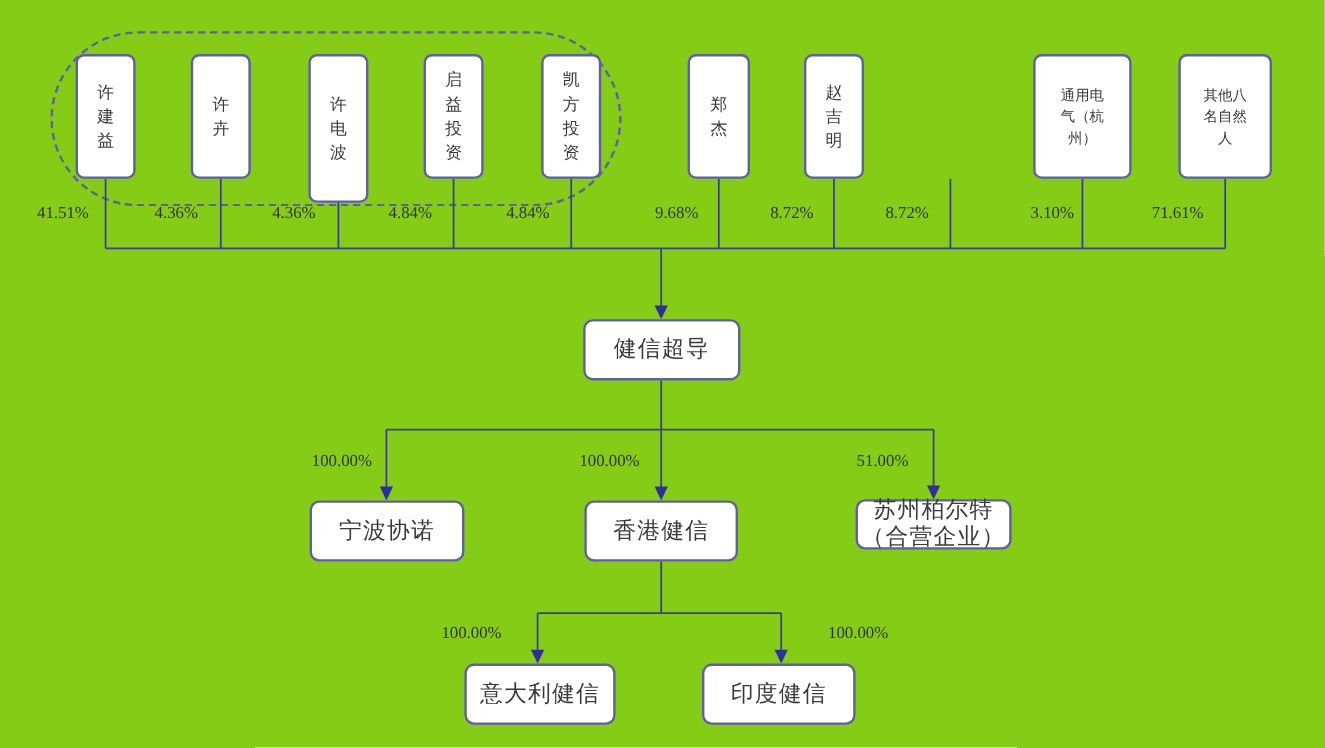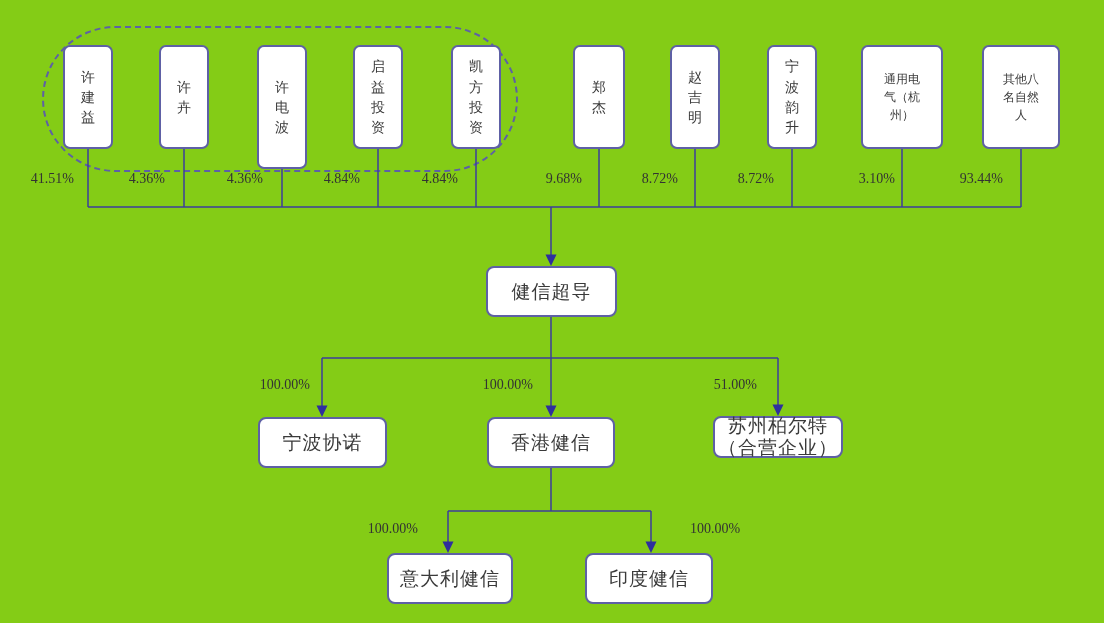--- a/index.html
+++ b/index.html
@@ -114,40 +114,37 @@
   </div>
   <div class="node top" style="left:451px;top:45px;width:50px;height:104px">
     <span class="vtxt">凯方投资</span>
   </div>
   <div class="node top" style="left:573px;top:45px;width:52px;height:104px">
     <span class="vtxt">郑杰</span>
   </div>
   <div class="node top" style="left:670px;top:45px;width:50px;height:104px">
     <span class="vtxt">赵吉明</span>
   </div>
-  <div class="node top" style="left:767px;top:45px;width:50px;height:104px">
-    <span class="vtxt">宁波韵升</span>
-  </div>
   <div class="node top" style="left:861px;top:45px;width:82px;height:104px">
     <span class="wtxt">通用电气（杭州）</span>
   </div>
   <div class="node top" style="left:982px;top:45px;width:78px;height:104px">
     <span class="wtxt">其他八名自然人</span>
   </div>
 
   <div class="pct" style="left:-6px;top:171px">41.51%</div>
   <div class="pct" style="left:85px;top:171px">4.36%</div>
   <div class="pct" style="left:183px;top:171px">4.36%</div>
   <div class="pct" style="left:280px;top:171px">4.84%</div>
   <div class="pct" style="left:378px;top:171px">4.84%</div>
   <div class="pct" style="left:502px;top:171px">9.68%</div>
   <div class="pct" style="left:598px;top:171px">8.72%</div>
   <div class="pct" style="left:694px;top:171px">8.72%</div>
   <div class="pct" style="left:815px;top:171px">3.10%</div>
-  <div class="pct" style="left:923px;top:171px">93.44%</div>
+  <div class="pct" style="left:923px;top:171px">71.61%</div>
 
   <div class="node" style="left:486px;top:266px;width:131px;height:51px">
     <span class="htxt">健信超导</span>
   </div>
 
   <div class="pct" style="left:230px;top:377px">100.00%</div>
   <div class="pct" style="left:453px;top:377px">100.00%</div>
   <div class="pct" style="left:677px;top:377px">51.00%</div>
 
   <div class="node" style="left:258px;top:417px;width:129px;height:51px">

